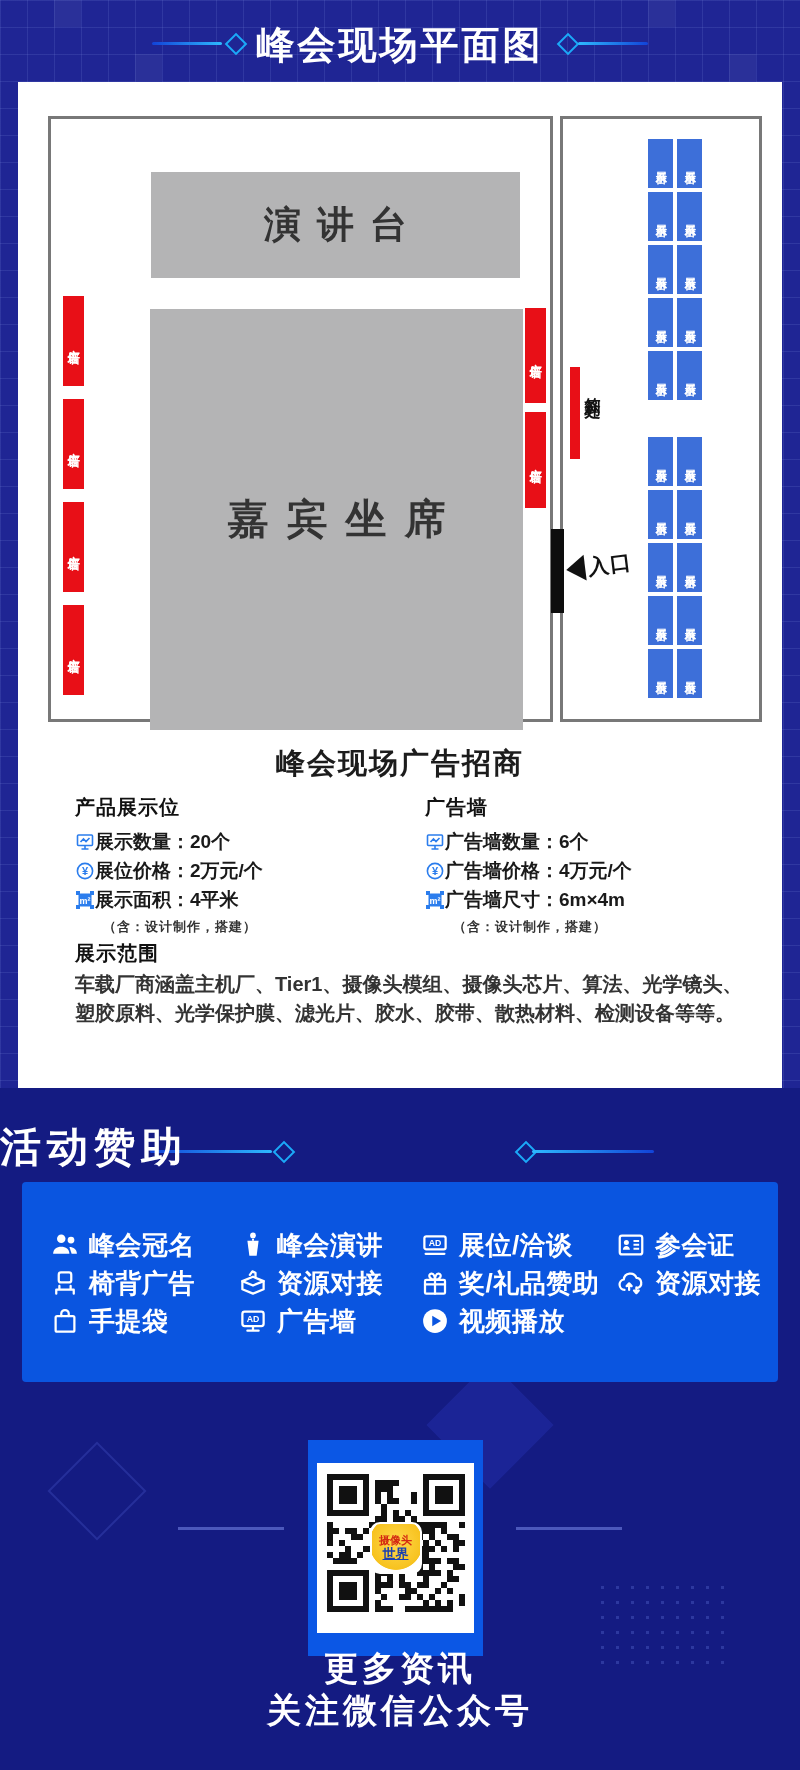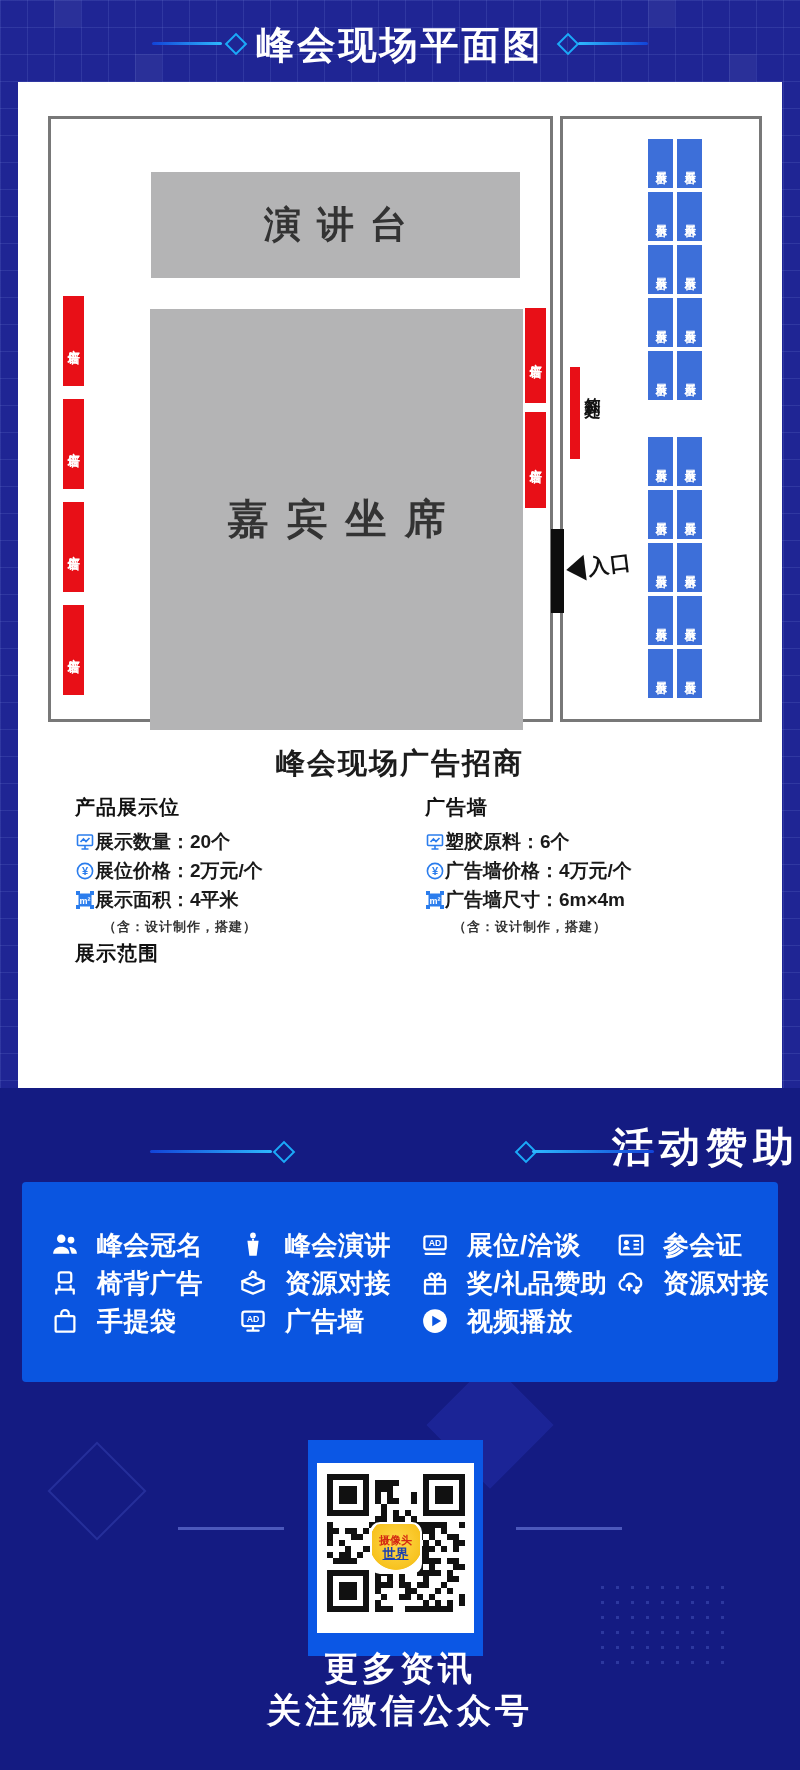--- a/index.html
+++ b/index.html
@@ -67,32 +67,32 @@
   .scope-body{position:absolute;left:57px;top:888px;width:676px;font-size:20px;font-weight:600;
     color:#333;line-height:29px;}
   
   .bottom-zone{position:absolute;left:0;top:1088px;width:800px;height:682px;background:#141b82;}
   .bz-dots{position:absolute;left:595px;top:492px;width:130px;height:95px;opacity:.35;
     background:radial-gradient(rgba(110,130,235,.8) 1.5px, transparent 1.6px);background-size:15px 15px;}
   .bz-dia1{position:absolute;left:445px;top:292px;width:90px;height:90px;background:rgba(45,60,200,.30);
     transform:rotate(45deg);}
   .bz-dia2{position:absolute;left:62px;top:368px;width:66px;height:66px;border:2px solid rgba(100,120,240,.22);
     transform:rotate(45deg);}
-  .spon-title{position:absolute;left:0;top:1120px;width:800px;text-align:right;color:#fff;
+  .spon-title{position:absolute;left:0;top:1120px;width:800px;text-align:left;color:#fff;
     font-size:41px;font-weight:bold;letter-spacing:6px;}
   .sdl-left{top:1150px;left:150px;width:122px;}
   .sdl-right{top:1150px;left:532px;width:122px;}
   .sdd-left{top:1144px;left:276px;} .sdd-right{top:1144px;left:518px;}
   .deco-line2{position:absolute;height:3px;border-radius:2px;}
   .deco-diamond2{position:absolute;width:12px;height:12px;border:2px solid #1ba9f8;transform:rotate(45deg);}
   .spon-panel{position:absolute;left:22px;top:1182px;width:756px;height:200px;background:#0a55e0;
     border-radius:4px;}
   #sponsor-grid{display:grid;grid-auto-flow:column;grid-template-rows:repeat(3,38px);
     grid-template-columns:188px 182px 196px 1fr;padding:44px 8px 0 28px;}
-  .spon-item{display:flex;align-items:center;gap:17px;height:38px;}
+  .spon-item{display:flex;align-items:center;gap:9px;height:38px;}
   .spon-icon{width:30px;height:30px;flex:none;}
   .spon-icon svg{width:30px;height:30px;display:block;}
   .spon-label{font-size:26px;font-weight:bold;color:#fff;letter-spacing:.5px;white-space:nowrap;}
   
   .qr-frame{position:absolute;left:308px;top:1440px;width:175px;height:216px;background:#0b57e5;
     display:flex;align-items:center;justify-content:center;}
   .qr-white{position:relative;width:157px;height:170px;background:#fff;display:flex;
     align-items:center;justify-content:center;}
   .qr-logo{position:absolute;left:50%;top:50%;transform:translate(-50%,-50%);width:48px;height:48px;
     background:radial-gradient(circle at 50% 40%, #ffd84d 0%, #f7c21e 70%, #fff 72%);
@@ -271,21 +271,21 @@
     <div class="info-col ic2">
       <div class="info-head">广告墙</div>
       <div class="info-row">
         <span class="info-icon"><svg viewBox="0 0 20 20">
               <g fill="none" stroke="#2b7ded" stroke-width="1.6">
                 <rect x="2.5" y="3" width="15" height="10.5" rx="1"></rect>
                 <path d="M5.5 10l3-3 2.5 2.5 3.5-3.5"></path>
                 <path d="M10 13.5v3.5M6.5 17h7"></path>
               </g>
             </svg></span>
-        <span class="info-text">塑胶原料：</span>
+        <span class="info-text">广告墙数量：</span>
           <span class="info-text">6个</span>
       </div>
       <div class="info-row">
         <span class="info-icon"><svg viewBox="0 0 20 20">
               <circle cx="10" cy="10" r="7.6" fill="none" stroke="#2b7ded" stroke-width="1.6"></circle>
               <text x="10" y="14" text-anchor="middle" font-size="11" font-weight="bold" fill="#2b7ded" font-family="Liberation Sans,sans-serif">¥</text>
             </svg></span>
         <span class="info-text">广告墙价格：</span>
           <span class="info-text">4万元/个</span>
       </div>
@@ -298,20 +298,24 @@
               <rect x="3.5" y="3.5" width="13" height="13" rx="2" fill="#2b7ded"></rect>
               <text x="10" y="13.5" text-anchor="middle" font-size="9" font-weight="bold" fill="#fff" font-family="Liberation Sans,sans-serif">m²</text>
             </svg></span>
         <span class="info-text">广告墙尺寸：</span>
           <span class="info-text">6m×4m</span>
       </div>
       <div class="info-note">（含：设计制作，搭建）</div>
     </div>
 
     <div class="scope-head">展示范围</div>
+    <div class="scope-body">
+      <div>车载厂商涵盖主机厂、Tier1、摄像头模组、摄像头芯片、算法、光学镜头、</div>
+      <div>塑胶原料、光学保护膜、滤光片、胶水、胶带、散热材料、检测设备等等。</div>
+    </div>
   </div>
 
   <div class="bottom-zone">
     <div class="bz-dia1"></div>
     <div class="bz-dia2"></div>
     <div class="bz-dots"></div>
   </div>
 
   <div class="deco-line2 sdl-left" style="background:linear-gradient(90deg,#1243d8,#2db9ff);"></div>
   <div class="deco-diamond2 sdd-left"></div>

